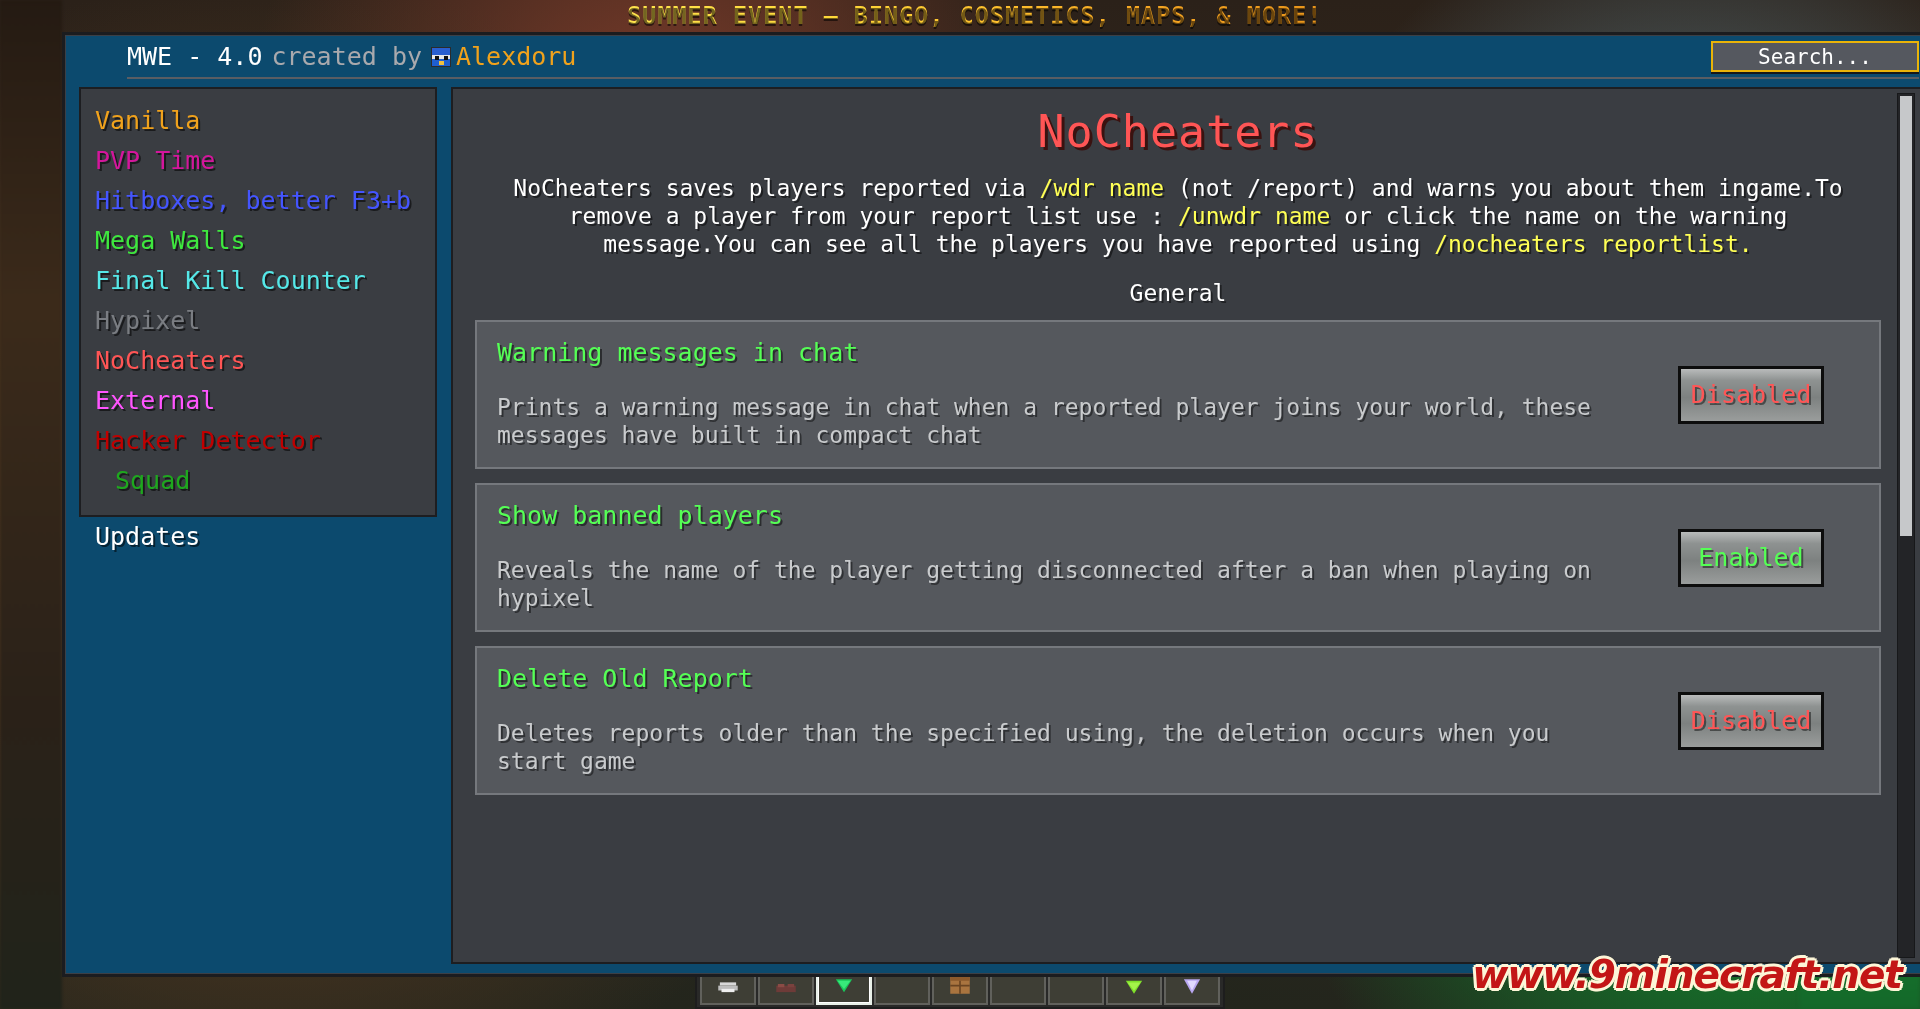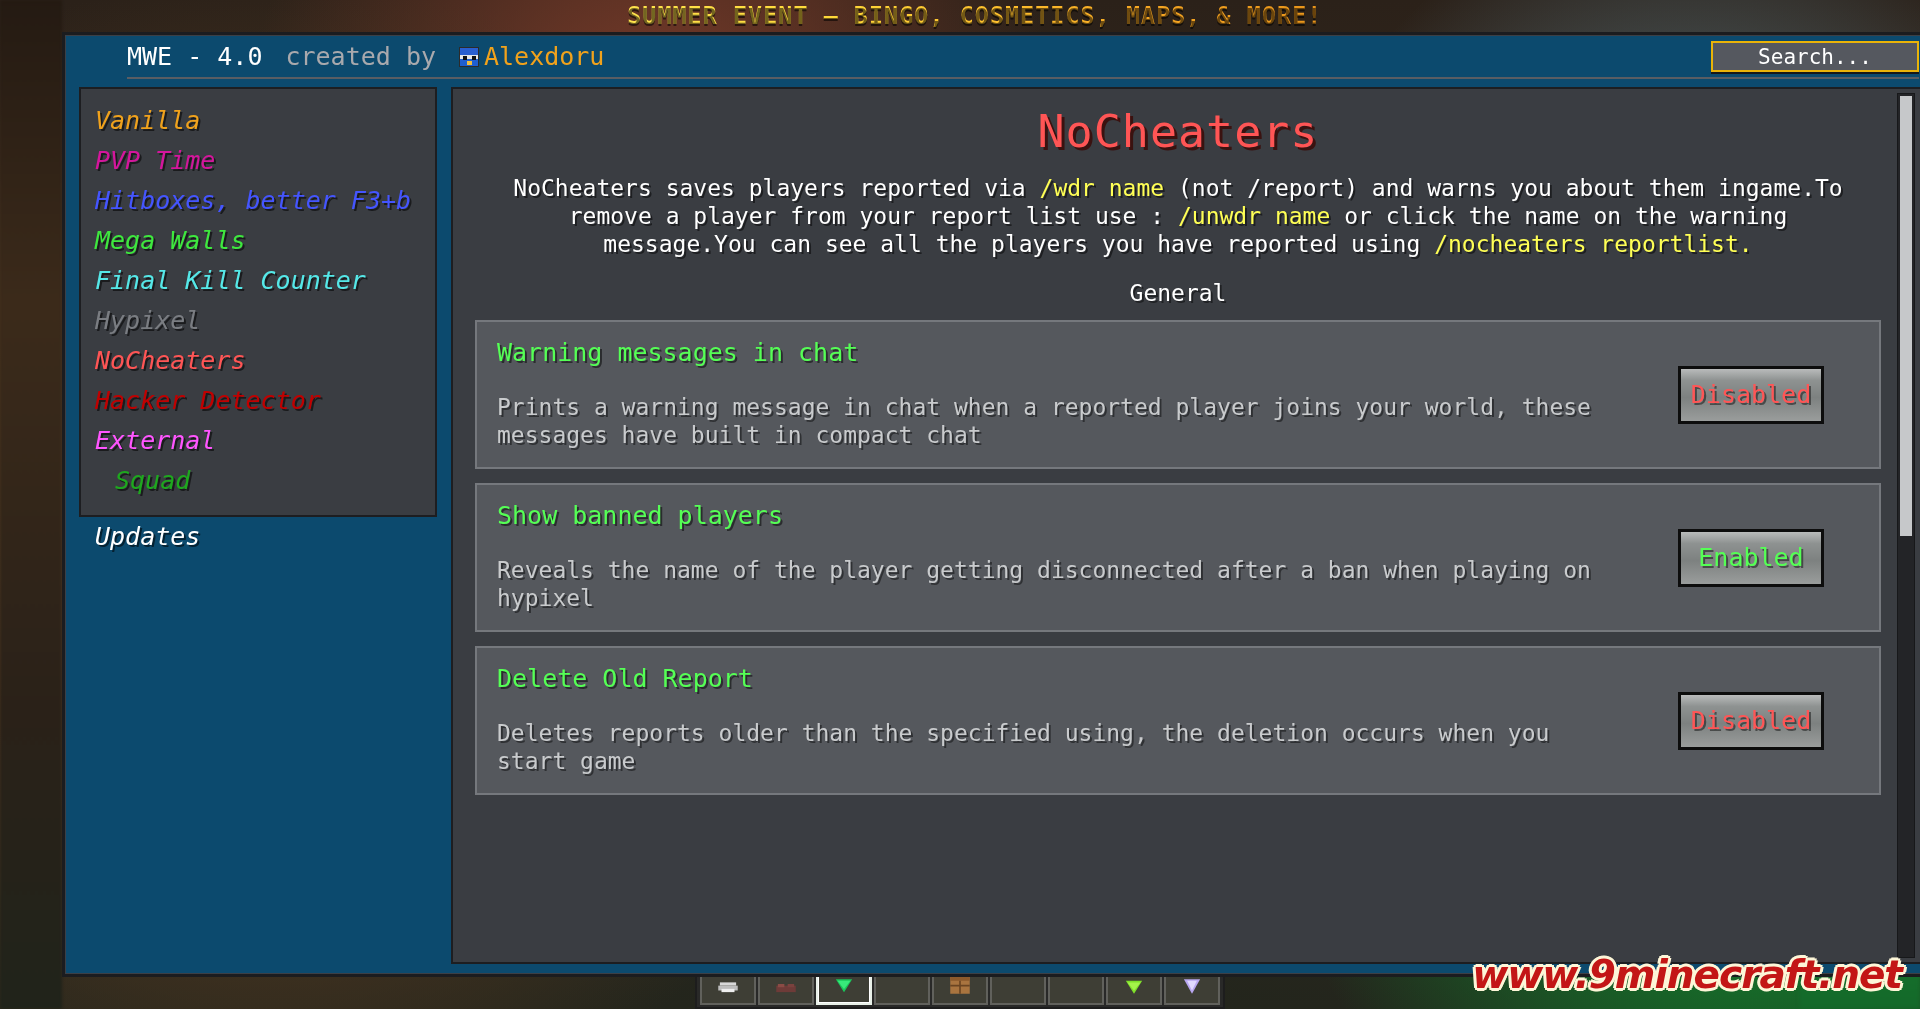--- a/index.html
+++ b/index.html
@@ -132,21 +132,21 @@
     padding: 0 14px;
     display: flex; align-items: center;
   }
   #gui-title {
     font-size: 25px;
     color: #ffffff;
     white-space: nowrap;
     display: flex; align-items: baseline; gap: 0;
   }
   #gui-title .t-main { color: #ffffff; }
-  #gui-title .t-by { color: #a9a9ad; margin: 0 23px; }
+  #gui-title .t-by { color: #a9a9ad; margin: 0 9px; }
   #gui-title .t-author { color: #f0a21c; }
   #author-avatar {
     display: inline-block;
     width: 20px; height: 20px;
     margin-right: 5px;
     position: relative;
     top: 2px;
     background: #e8e8e8;
     box-shadow:
       0 -7px 0 0 #1f5fd0 inset;
@@ -196,21 +196,20 @@
 
   
   #sidebar {
     width: 358px;
     flex: 0 0 358px;
     align-self: flex-start;
     background: #3a3d42;
     border: 2px solid #1d1e21;
     padding: 12px 0 12px 14px;
     max-height: 430px;
-    font-style: italic;
   }
   .side-item {
     font-size: 25px;
     line-height: 40px;
     white-space: nowrap;
     cursor: pointer;
     text-shadow: 2px 2px 0 rgba(0,0,0,0.55);
   }
 
   
@@ -448,22 +447,22 @@
   <div id="gui-body">
 
     <div id="sidebar">
         <div class="side-item" style="color: rgb(240, 162, 28);">Vanilla</div>
         <div class="side-item" style="color: rgb(212, 22, 156);">PVP Time</div>
         <div class="side-item" style="color: rgb(68, 85, 255);">Hitboxes, better F3+b</div>
         <div class="side-item" style="color: rgb(62, 232, 62);">Mega Walls</div>
         <div class="side-item" style="color: rgb(85, 232, 232);">Final Kill Counter</div>
         <div class="side-item" style="color: rgb(122, 125, 130);">Hypixel</div>
         <div class="side-item" style="color: rgb(255, 85, 85);">NoCheaters</div>
+        <div class="side-item" style="color: rgb(255, 85, 255);">External</div>
         <div class="side-item" style="color: rgb(192, 0, 0);">Hacker Detector</div>
-        <div class="side-item" style="color: rgb(255, 85, 255);">External</div>
         <div class="side-item" style="color: rgb(30, 168, 30); margin-left: 20px;">Squad</div>
         <div class="side-item" style="color: rgb(255, 255, 255); margin-top: 16px;">Updates</div>
       </div>
 
     <div id="content">
       <div id="content-inner">
 
         <div id="panel-title">NoCheaters</div>
 
         <div id="panel-desc"><span>NoCheaters saves players reported via </span><span class="cmd">/wdr name</span><span> (not /report) and warns you about them ingame.To remove a player from your report list use : </span><span class="cmd">/unwdr name</span><span> or click the name on the warning message.You can see all the players you have reported using </span><span class="cmd">/nocheaters reportlist.</span></div>

